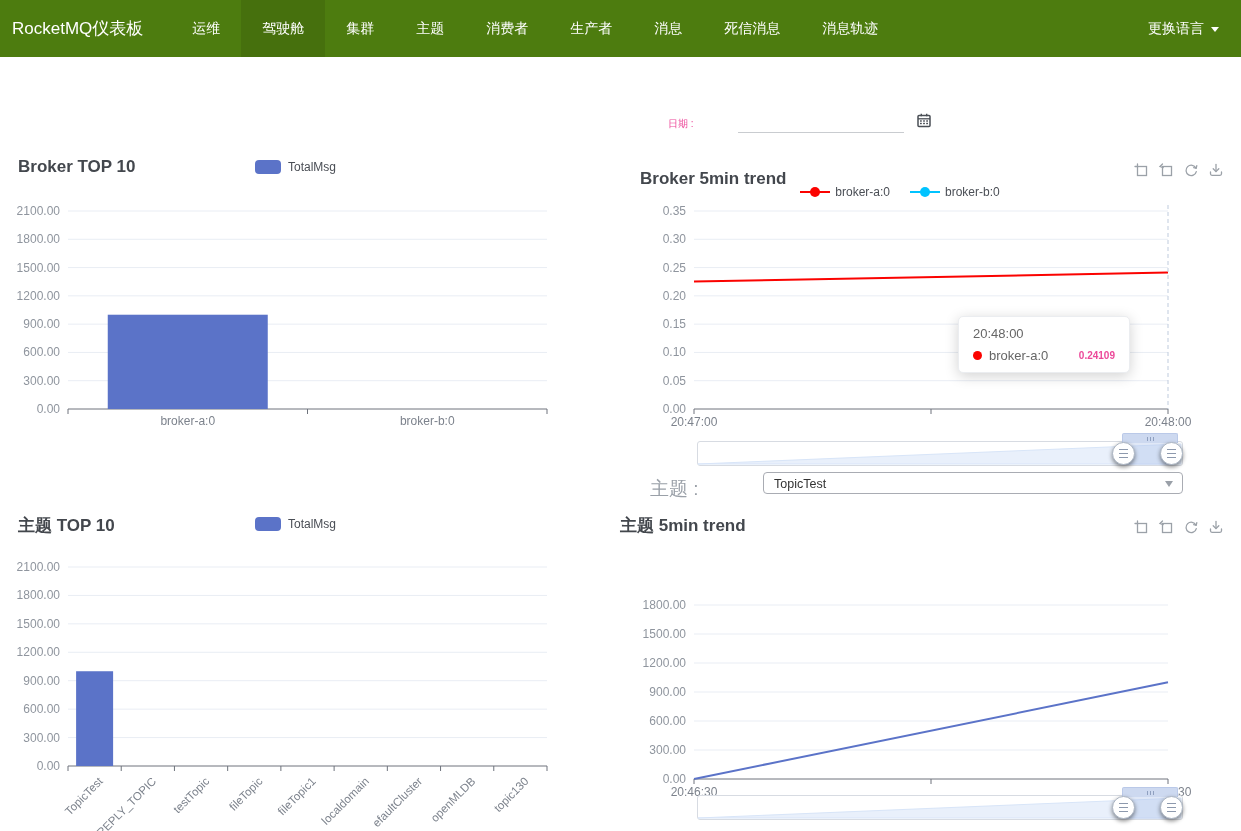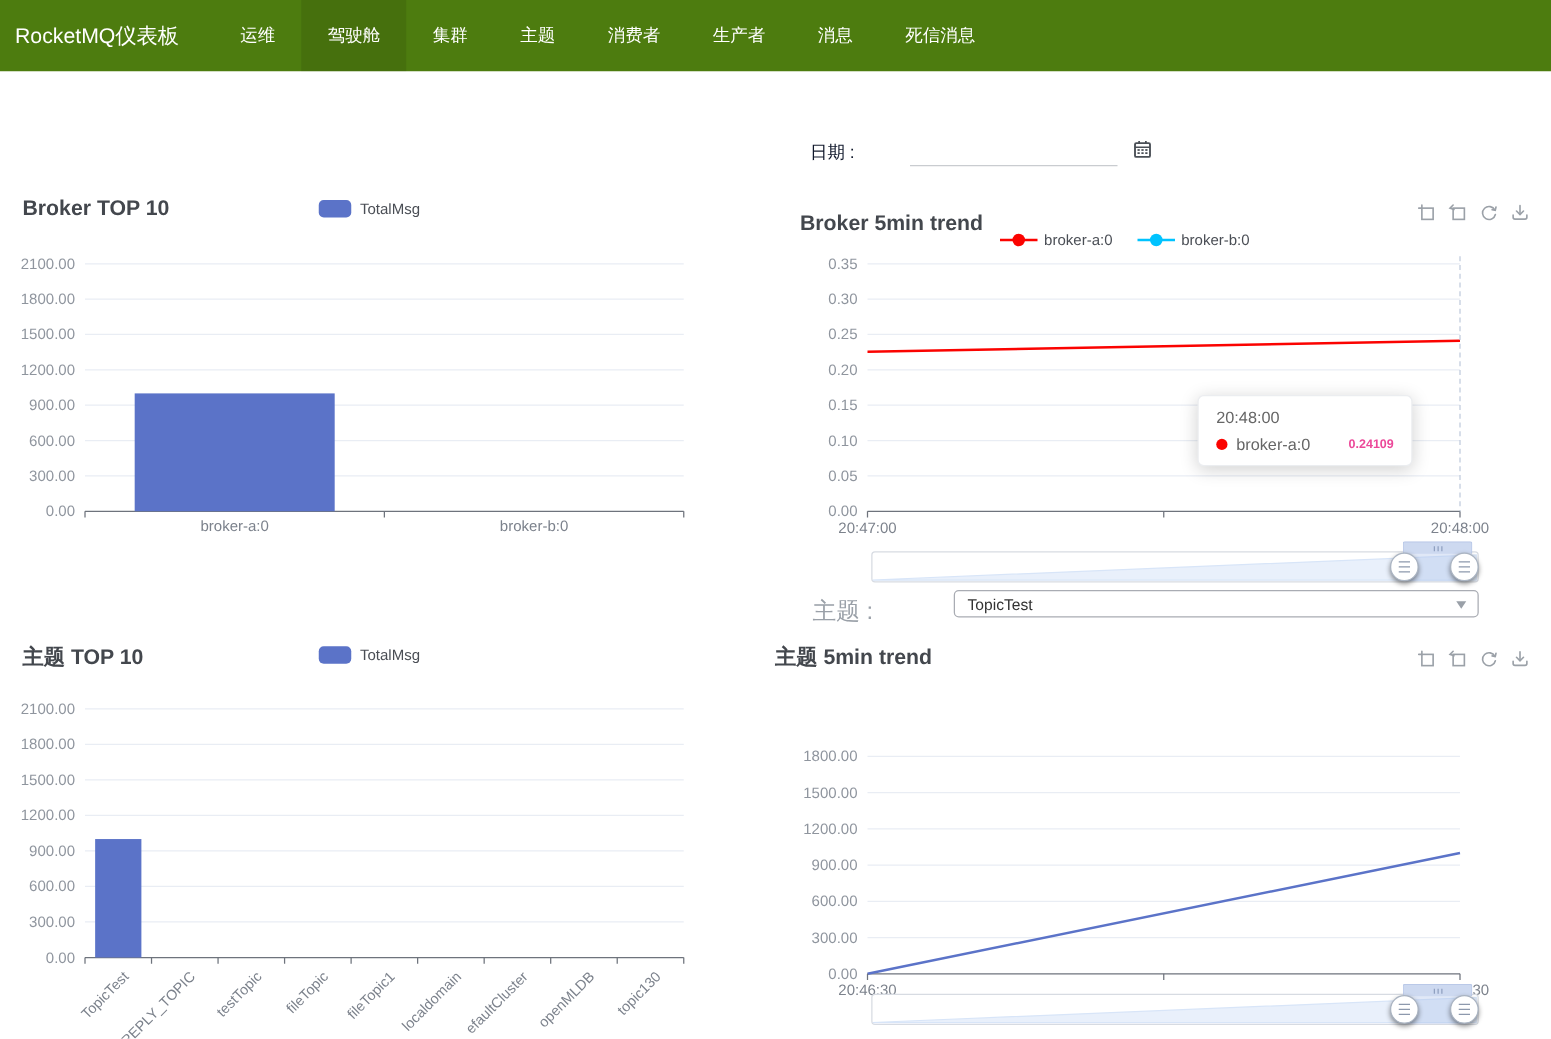--- a/index.html
+++ b/index.html
@@ -7,21 +7,21 @@
        font-family:"Liberation Sans","DejaVu Sans",sans-serif;}
   
   header{position:absolute;left:0;top:0;width:1241px;height:57px;display:flex;align-items:stretch;}
   .brand{font-size:17px;color:#fff;display:flex;align-items:center;padding:0 14px 0 12px;margin-right:14px;}
   .nav-item{font-size:14px;color:#fff;display:flex;align-items:center;padding:0 21px;cursor:pointer;}
   .nav-item.active{background:rgba(0,0,0,0.09);}
   .nav-right{margin-left:auto;display:flex;align-items:center;padding-right:22px;color:#fff;font-size:14px;cursor:pointer;}
   .caret{display:inline-block;width:0;height:0;border:4px solid transparent;border-top:5px solid #fff;margin-left:7px;transform:translateY(3px);}
   
   .date-row{position:absolute;left:648px;top:110px;display:flex;align-items:flex-end;}
-  .date-label{font-size:14px;color:#0f172a;padding-bottom:2px;}
+  .date-label{font-size:10px;color:#ec4899;padding-bottom:2px;margin-left:20px;}
   .date-input{margin-left:44px;width:162px;border:none;border-bottom:1px solid #c9ccd0;height:20px;outline:none;background:transparent;font-size:13px;}
   .date-ico{margin-left:12px;padding-bottom:1px;}
   .topic-label{position:absolute;left:650px;top:476px;font-size:19px;color:#9aa0a8;}
   .topic-select{position:absolute;left:763px;top:472px;width:420px;height:22px;background:#fff;border:1px solid #a9acb3;border-radius:4px;font-size:12.5px;color:#333;line-height:22px;padding-left:10px;box-sizing:border-box;cursor:pointer;}
   .sel-arrow{position:absolute;right:9px;top:8px;width:0;height:0;border:4.5px solid transparent;border-top:6px solid #9aa0a8;}
   
   .panel-title{position:absolute;font-size:17px;font-weight:700;color:#43474d;}
   .legend{position:absolute;display:flex;align-items:center;cursor:pointer;}
   .swatch{width:26px;height:14px;border-radius:4px;display:inline-block;}
   .legend .lbl{font-size:12px;color:#4a4e55;margin-left:7px;}
@@ -58,20 +58,25 @@
 <header style="background-color: #4d7c0f;">
   <div class="brand">RocketMQ仪表板</div>
   <div class="nav-item">运维</div>
   <div class="nav-item active">驾驶舱</div>
   <div class="nav-item">集群</div>
   <div class="nav-item">主题</div>
   <div class="nav-item">消费者</div>
   <div class="nav-item">生产者</div>
   <div class="nav-item">消息</div>
   <div class="nav-item">死信消息</div>
+  <div class="nav-item">消息轨迹</div>
+  <div class="nav-right">
+    <span>更换语言</span>
+    <span class="caret"></span>
+  </div>
 </header>
 
 <div class="date-row">
   <span class="date-label">日期 :</span>
   <input class="date-input" value="" style="">
   <span class="date-ico">
     <svg width="16" height="16" viewBox="0 0 16 16">
       <rect x="2" y="3.5" width="12" height="11" rx="1" fill="none" stroke="#4a4f56" stroke-width="1.5"></rect>
       <line x1="2" y1="6.8" x2="14" y2="6.8" stroke="#4a4f56" stroke-width="1.3"></line>
       <line x1="5.3" y1="1.8" x2="5.3" y2="4.2" stroke="#4a4f56" stroke-width="1.4"></line>

